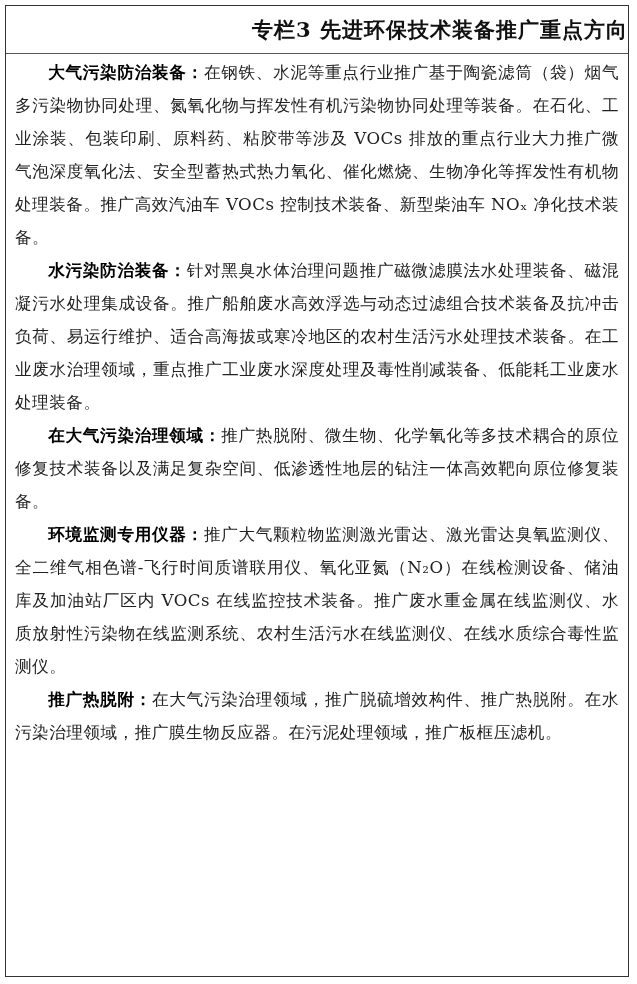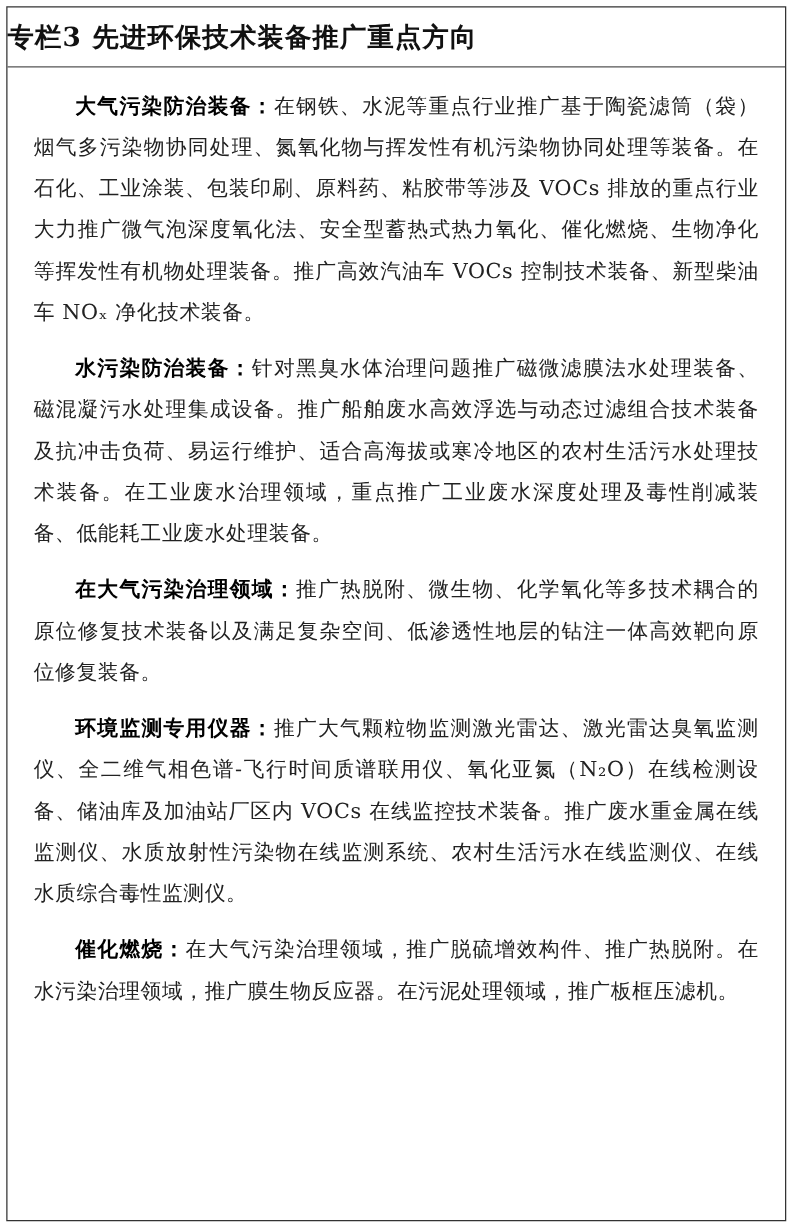--- a/index.html
+++ b/index.html
@@ -3,42 +3,42 @@
 <meta charset="utf-8">
 <style>
   html, body { margin: 0; padding: 0; background: #ffffff; }
   body { width: 637px; height: 984px; position: relative; overflow: hidden; }
   .box {
     position: absolute; left: 5px; top: 5px; width: 624px; height: 972px;
     border: 1.5px solid #333333; box-sizing: border-box; background: #fff;
   }
   .title-row {
     height: 47px; border-bottom: 1.5px solid #555555;
-    display: flex; align-items: center; justify-content: flex-start;
+    display: flex; align-items: center; justify-content: flex-end;
   }
   .title {
     font-family: "DejaVu Serif", "Liberation Serif", serif;
     font-weight: bold; font-size: 21px; color: #111; letter-spacing: 1px;
   }
   .content { padding: 2px 9px 0 9px; }
   .para {
     font-family: "DejaVu Serif", "Liberation Serif", serif;
     font-size: 16.6px; line-height: 33px; color: #222;
     text-indent: 2em; text-align: justify; letter-spacing: 0.5px;
-    margin: 12px;
+    margin: 0;
   }
   .lead { font-weight: bold; color: #000; }
 </style>
 </head>
 <body>
 
 <div class="box">
   <div class="title-row">
     <div class="title">专栏3 先进环保技术装备推广重点方向</div>
   </div>
   <div class="content">
     <p class="para"><span class="lead">大气污染防治装备：</span><span>在钢铁、水泥等重点行业推广基于陶瓷滤筒（袋）烟气多污染物协同处理、氮氧化物与挥发性有机污染物协同处理等装备。在石化、工业涂装、包装印刷、原料药、粘胶带等涉及 VOCs 排放的重点行业大力推广微气泡深度氧化法、安全型蓄热式热力氧化、催化燃烧、生物净化等挥发性有机物处理装备。推广高效汽油车 VOCs 控制技术装备、新型柴油车 NOₓ 净化技术装备。</span></p>
     <p class="para"><span class="lead">水污染防治装备：</span><span>针对黑臭水体治理问题推广磁微滤膜法水处理装备、磁混凝污水处理集成设备。推广船舶废水高效浮选与动态过滤组合技术装备及抗冲击负荷、易运行维护、适合高海拔或寒冷地区的农村生活污水处理技术装备。在工业废水治理领域，重点推广工业废水深度处理及毒性削减装备、低能耗工业废水处理装备。</span></p>
     <p class="para"><span class="lead">在大气污染治理领域：</span><span>推广热脱附、微生物、化学氧化等多技术耦合的原位修复技术装备以及满足复杂空间、低渗透性地层的钻注一体高效靶向原位修复装备。</span></p>
     <p class="para"><span class="lead">环境监测专用仪器：</span><span>推广大气颗粒物监测激光雷达、激光雷达臭氧监测仪、全二维气相色谱-飞行时间质谱联用仪、氧化亚氮（N₂O）在线检测设备、储油库及加油站厂区内 VOCs 在线监控技术装备。推广废水重金属在线监测仪、水质放射性污染物在线监测系统、农村生活污水在线监测仪、在线水质综合毒性监测仪。</span></p>
-    <p class="para"><span class="lead">催化燃烧：</span><span>在大气污染治理领域，推广脱硫增效构件、推广热脱附。在水污染治理领域，推广膜生物反应器。在污泥处理领域，推广板框压滤机。</span></p>
+    <p class="para"><span class="lead">推广热脱附：</span><span>在大气污染治理领域，推广脱硫增效构件、推广热脱附。在水污染治理领域，推广膜生物反应器。在污泥处理领域，推广板框压滤机。</span></p>
   </div>
 </div>
 
 </body></html>

